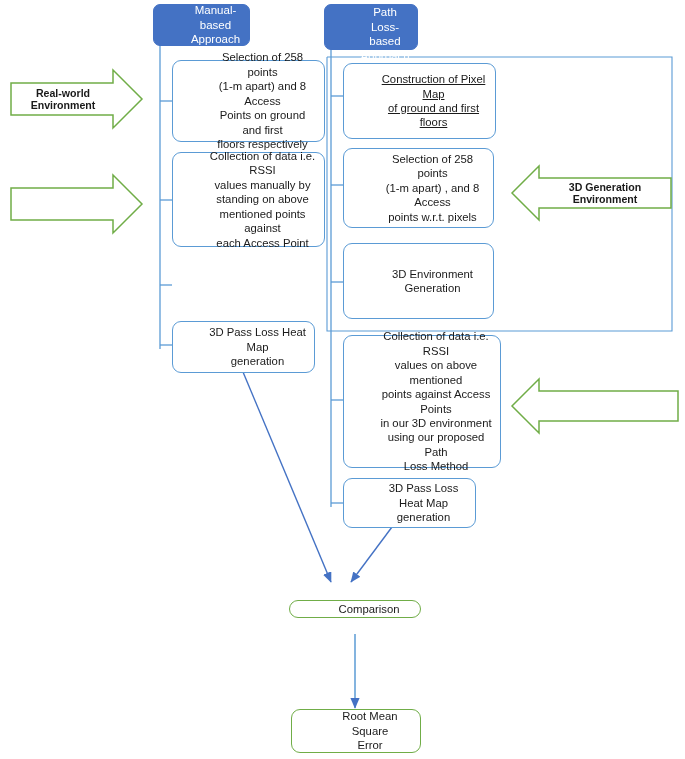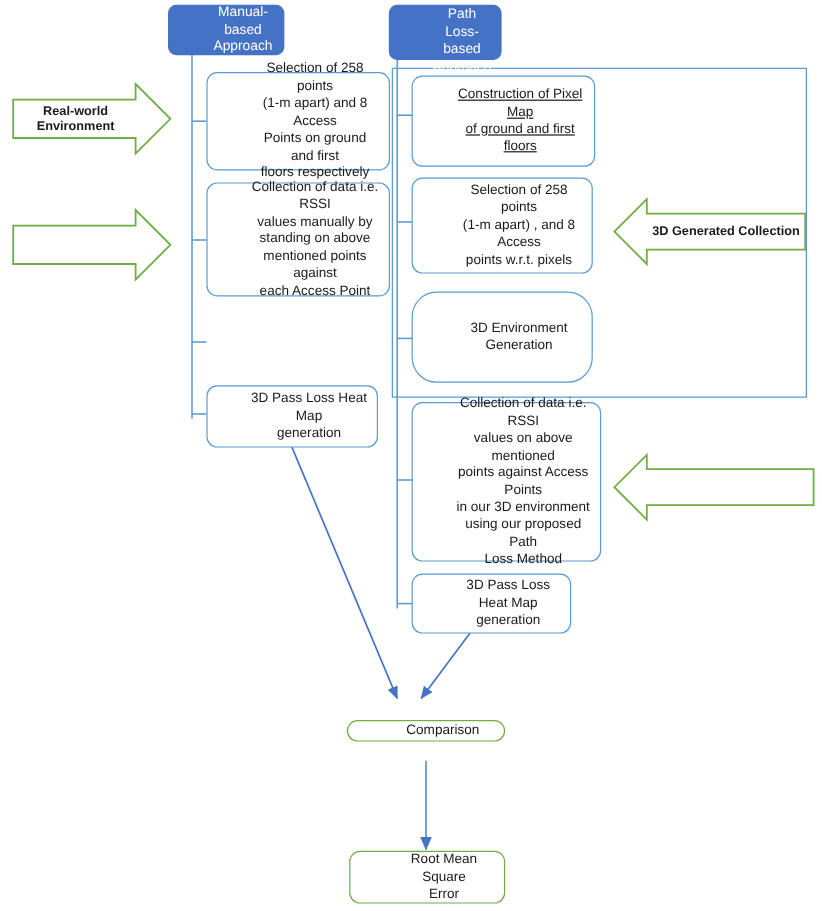--- a/index.html
+++ b/index.html
@@ -116,21 +116,21 @@
 
     <path d="M11,83 L113,83 L113,70 L142,99 L113,128 L113,115 L11,115 Z" fill="#ffffff" stroke="#70AD47" stroke-width="1.5"></path>
 
     <path d="M11,188 L113,188 L113,175 L142,204 L113,233 L113,220 L11,220 Z" fill="#ffffff" stroke="#70AD47" stroke-width="1.5"></path>
 
     <path d="M671,178 L539,178 L539,166 L512,193 L539,220 L539,208 L671,208 Z" fill="#ffffff" stroke="#70AD47" stroke-width="1.5"></path>
 
     <path d="M678,391 L539,391 L539,379 L512,406 L539,433 L539,421 L678,421 Z" fill="#ffffff" stroke="#70AD47" stroke-width="1.5"></path>
   </svg>
 
-  <div class="node header-node" style="left:140px; top:4px; width:97px; height:42px;">
+  <div class="node header-node" style="left:153px; top:4px; width:97px; height:42px;">
     <span class="node-text">Manual-based
 Approach</span>
   </div>
 
   <div class="node proc-node" style="left:172px; top:60px; width:153px; height:82px;">
     <span class="node-text">Selection of 258 points
 (1-m apart) and 8 Access
 Points on ground and first
 floors respectively</span>
   </div>
@@ -159,21 +159,21 @@
     <span class="node-text">Construction of Pixel Map
 of ground and first floors</span>
   </div>
 
   <div class="node proc-node" style="left:343px; top:148px; width:151px; height:80px;">
     <span class="node-text">Selection of 258 points
 (1-m apart) , and 8 Access
 points w.r.t. pixels</span>
   </div>
 
-  <div class="node proc-node" style="left:343px; top:243px; width:151px; height:76px;border-radius:21px;">
+  <div class="node proc-node" style="left:343px; top:243px; width:151px; height:76px;">
     <span class="node-text">3D Environment
 Generation</span>
   </div>
 
   <div class="node proc-node" style="left:343px; top:335px; width:158px; height:133px;">
     <span class="node-text">Collection of data i.e. RSSI
 values on above mentioned
 points against Access Points
 in our 3D environment
 using our proposed Path
@@ -184,21 +184,21 @@
     <span class="node-text">3D Pass Loss Heat Map
 generation</span>
   </div>
 
   <div class="arrow-label" style="left:14px; top:86px; width:98px; height:26px;">
     <span>Real-world Environment</span>
   </div>
 
 
   <div class="arrow-label" style="left:541px; top:180px; width:128px; height:26px;">
-    <span>3D Generated Collection</span>
+    <span>3D Generation Environment</span>
   </div>
 
 
   <div class="node result-node" style="left:289px; top:600px; width:132px; height:18px;">
     <span class="node-text">Comparison</span>
   </div>
 
   <div class="node result-node" style="left:291px; top:709px; width:130px; height:44px;">
     <span class="node-text">Root Mean Square
 Error</span>

